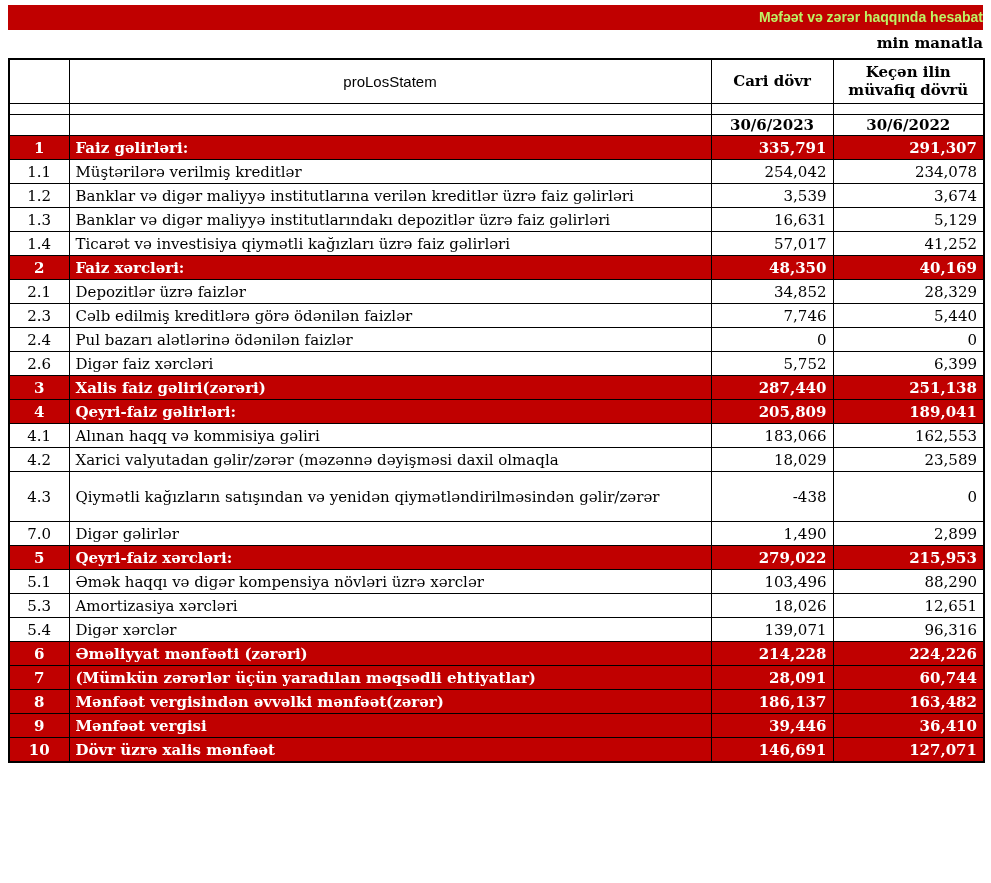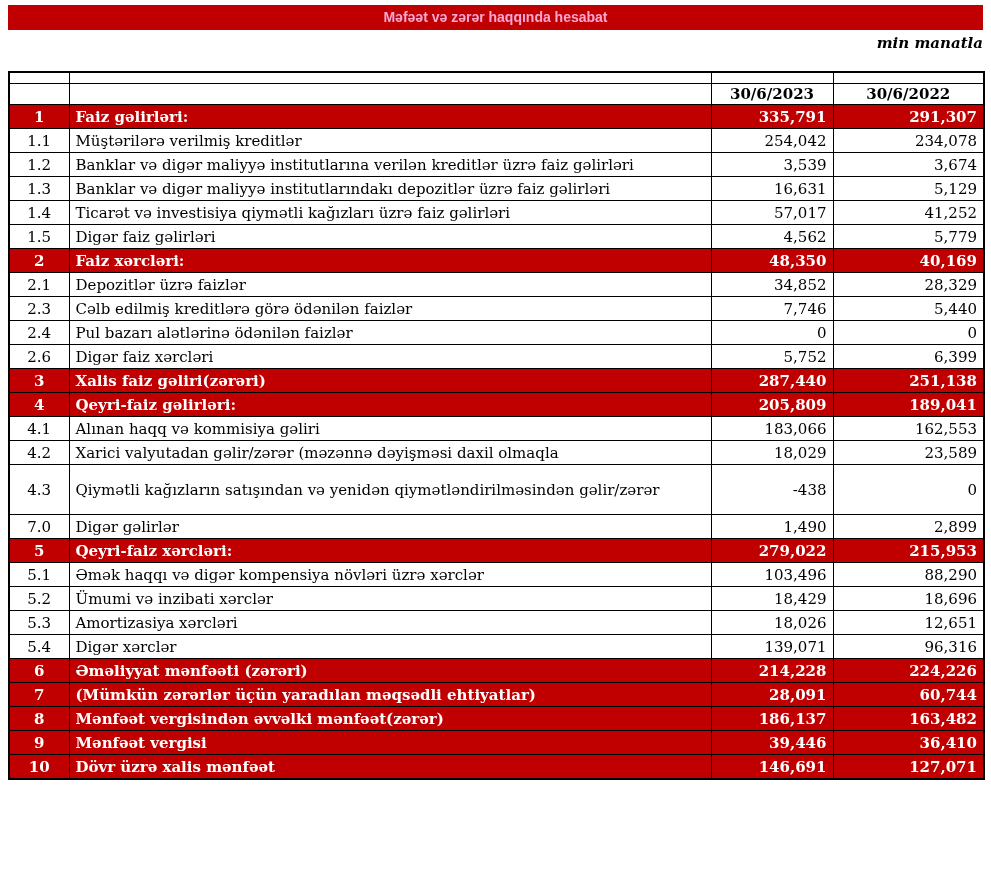--- a/index.html
+++ b/index.html
@@ -9,35 +9,34 @@
     height: 883px;
     background: #ffffff;
     font-family: "DejaVu Serif", "Liberation Serif", serif;
     color: #000;
   }
   .page { padding: 5px 8px 0 8px; }
 
   .title-bar {
     width: 975px;
     background: #C00000;
-    color: #f9a8d4;
+    color: #bef264;
     font-family: "Liberation Sans", sans-serif;
     font-weight: bold;
     font-size: 14px;
-    text-align: center;
+    text-align: right;
     padding: 4px 0 5px 0;
   }
 
   .unit {
     width: 975px;
     text-align: right;
     font-weight: bold;
     font-size: 15px;
-    margin: 4px 0 19px 0;
-    font-style: italic;
+    margin: 4px 0 6px 0;
   }
 
   table.pl {
     width: 975px;
     border-collapse: collapse;
     table-layout: fixed;
     border: 2px solid #000;
   }
   table.pl td {
     border: 1px solid #000;
@@ -86,20 +85,26 @@
   <div class="unit">min manatla</div>
 
   <table class="pl">
     <colgroup>
       <col style="width:60px">
       <col style="width:642px">
       <col style="width:122px">
       <col style="width:151px">
     </colgroup>
     <thead>
+      <tr class="hdr-row">
+        <td class="c-num"></td>
+        <td class="hdr-name">proLosStatem</td>
+        <td class="hdr-bold">Cari dövr</td>
+        <td class="hdr-bold">Keçən ilin müvafiq dövrü</td>
+      </tr>
       <tr class="spacer-row">
         <td></td>
         <td></td>
         <td></td>
         <td></td>
       </tr>
       <tr class="date-row">
         <td></td>
         <td></td>
         <td class="hdr-bold">30/6/2023</td>
@@ -130,26 +135,20 @@
           <td class="c-label">Banklar və digər maliyyə institutlarındakı depozitlər üzrə faiz gəlirləri</td>
           <td class="c-val">16,631</td>
           <td class="c-val">5,129</td>
         </tr>
         <tr>
           <td class="c-num">1.4</td>
           <td class="c-label">Ticarət və investisiya qiymətli kağızları üzrə faiz gəlirləri</td>
           <td class="c-val">57,017</td>
           <td class="c-val">41,252</td>
         </tr>
-        <tr>
-          <td class="c-num">1.5</td>
-          <td class="c-label">Digər faiz gəlirləri</td>
-          <td class="c-val">4,562</td>
-          <td class="c-val">5,779</td>
-        </tr>
         <tr class="section">
           <td class="c-num">2</td>
           <td class="c-label">Faiz xərcləri:</td>
           <td class="c-val">48,350</td>
           <td class="c-val">40,169</td>
         </tr>
         <tr>
           <td class="c-num">2.1</td>
           <td class="c-label">Depozitlər üzrə faizlər</td>
           <td class="c-val">34,852</td>
@@ -215,26 +214,20 @@
           <td class="c-val">279,022</td>
           <td class="c-val">215,953</td>
         </tr>
         <tr>
           <td class="c-num">5.1</td>
           <td class="c-label">Əmək haqqı və digər kompensiya növləri üzrə xərclər</td>
           <td class="c-val">103,496</td>
           <td class="c-val">88,290</td>
         </tr>
         <tr>
-          <td class="c-num">5.2</td>
-          <td class="c-label">Ümumi və inzibati xərclər</td>
-          <td class="c-val">18,429</td>
-          <td class="c-val">18,696</td>
-        </tr>
-        <tr>
           <td class="c-num">5.3</td>
           <td class="c-label">Amortizasiya xərcləri</td>
           <td class="c-val">18,026</td>
           <td class="c-val">12,651</td>
         </tr>
         <tr>
           <td class="c-num">5.4</td>
           <td class="c-label">Digər xərclər</td>
           <td class="c-val">139,071</td>
           <td class="c-val">96,316</td>

